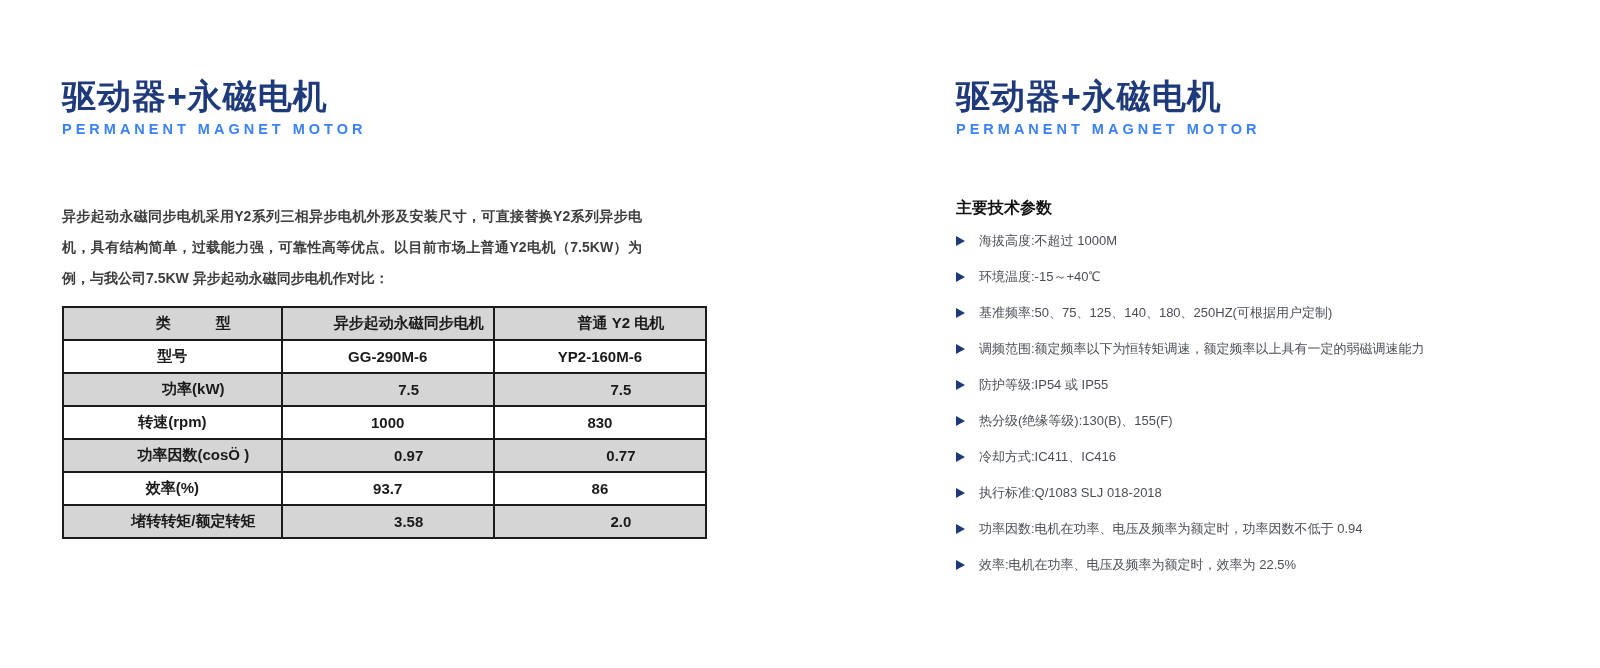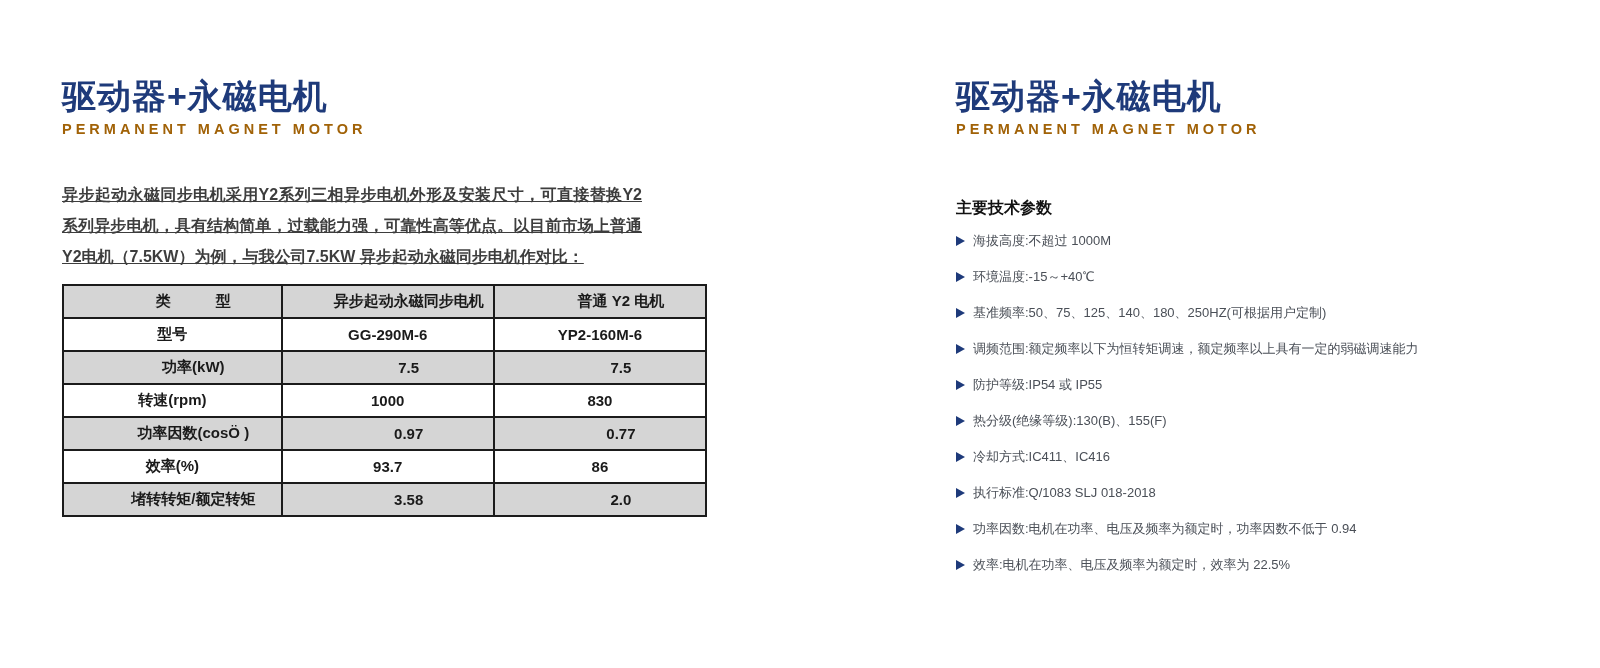--- a/index.html
+++ b/index.html
@@ -18,33 +18,32 @@
   .title {
     font-size:34px; line-height:32px;
     font-weight:bold;
     color:#1e3a7a;
     letter-spacing:1px;
   }
   .subtitle {
     margin-top:10px;
     font-size:14.5px; line-height:15px;
     font-weight:bold;
-    color:#a16207;
+    color:#3b82f6;
     letter-spacing:4px;
   }
 
   .intro {
-    margin-top:42px;
+    margin-top:64px;
     width:580px;
-    font-size:16px;
+    font-size:14px;
     font-weight:700;
     line-height:31px;
     color:#3d3d3d;
     text-align:justify;
-    text-decoration:underline;
   }
 
   table.cmp {
     margin-top:12px;
     width:645px;
     border-collapse:collapse;
     table-layout:fixed;
   }
   table.cmp th, table.cmp td {
     border:2px solid #1b1b1b;
@@ -67,21 +66,21 @@
     font-weight:700;
     color:#111111;
   }
   ul.params {
     margin-top:16px;
     list-style:none;
   }
   ul.params li {
     display:flex;
     align-items:center;
-    gap:8px;
+    gap:14px;
     margin-bottom:18px;
     font-size:13px;
     line-height:18px;
     color:#4a4f57;
   }
   .tri {
     flex:none;
     width:0; height:0;
     border-left:9px solid #1e3a7a;
     border-top:5.5px solid transparent;

